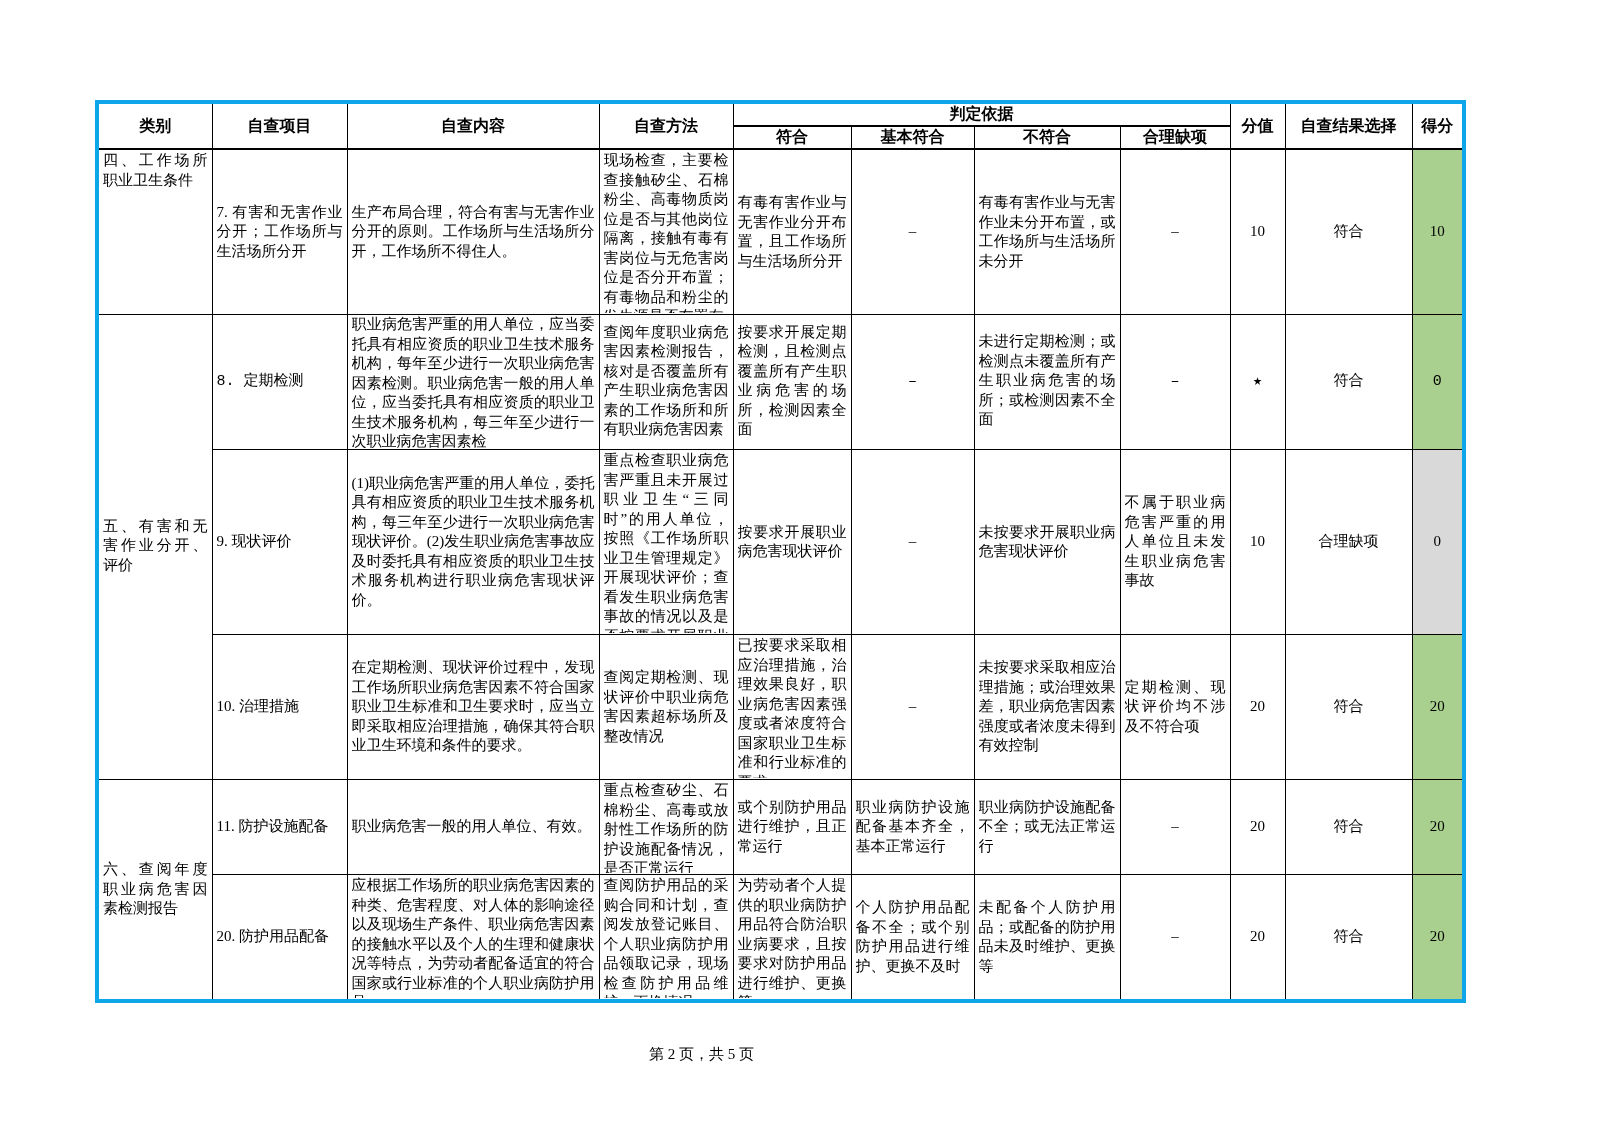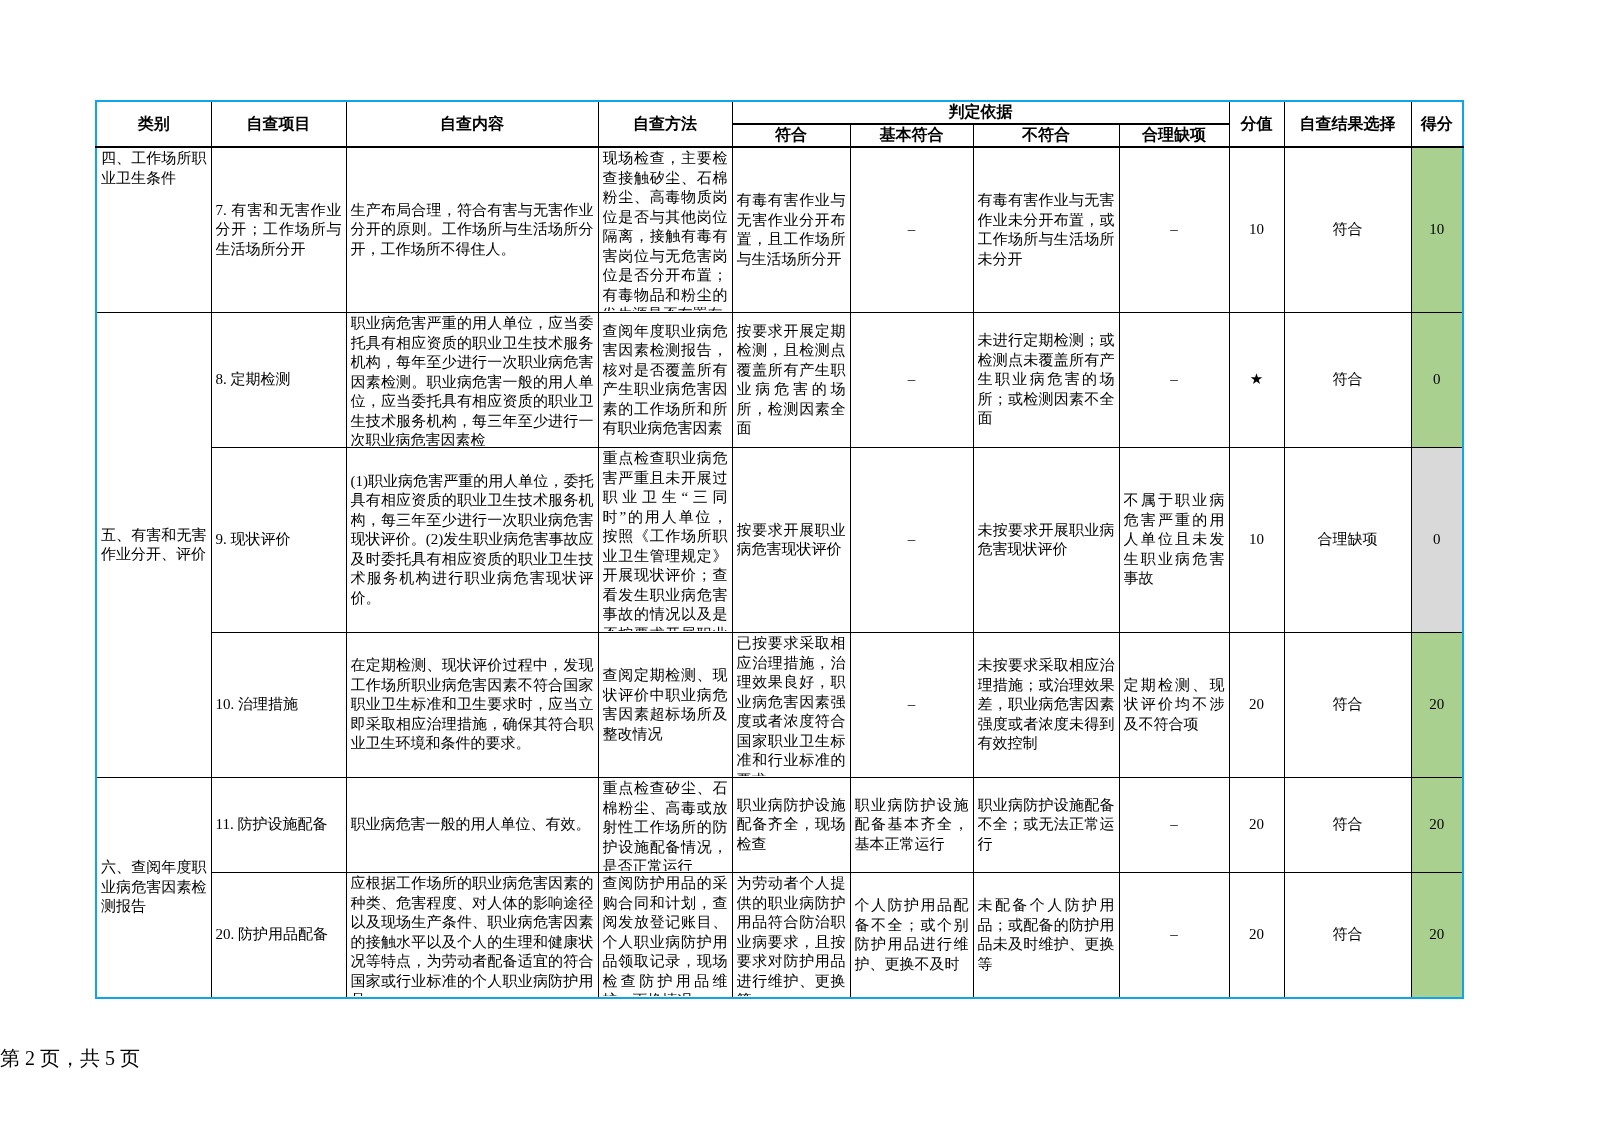--- a/index.html
+++ b/index.html
@@ -5,21 +5,21 @@
   * { box-sizing: border-box; }
   html,body { margin:0; padding:0; background:#ffffff; }
   body {
     width:1600px; height:1131px; position:relative;
     font-family:"Liberation Serif","DejaVu Serif",serif;
     color:#000;
   }
   table.sheet {
     position:absolute; left:95px; top:100px; width:1367px;
     border-collapse:collapse; table-layout:fixed;
-    border:2px solid #0ea5e9;
+    border:4px solid #0ea5e9;
   }
   th, td {
     border:1px solid #000;
     padding:1px 4px;
     font-size:15px;
     vertical-align:middle;
     overflow:hidden;
     word-break:break-all;
   }
   thead th {
@@ -29,33 +29,33 @@
   thead tr.h1 { height:22px; }
   thead tr.h2 { height:23px; }
   tr.r7  { height:165px; }
   tr.r8  { height:135px; }
   tr.r9  { height:185px; }
   tr.r10 { height:145px; }
   tr.r11 { height:95px;  }
   tr.r12 { height:125px; }
   td .cw { overflow:hidden; line-height:19.5px; }
   tr.r7  td .cw { max-height:162px; }
-  tr.r8  td .cw { max-height:132px; }
+  tr.r8  td .cw { max-height:132px;font-family:Liberation Mono, monospace; }
   tr.r9  td .cw { max-height:182px; }
   tr.r10 td .cw { max-height:142px; }
   tr.r11 td .cw { max-height:92px;font-family:Liberation Serif, serif;  }
   tr.r12 td .cw { max-height:122px; }
   tr.r8 td.cat .cw, tr.r11 td.cat .cw { max-height:none; }
   td.txt  { text-align:justify; }
   td.top  { vertical-align:top; }
   td.ctr  { text-align:center; }
   td.pts  { text-align:center; }
   .page-footer {
     position:absolute; left:0; top:1045px; width:1403px;
-    font-size:20px;
+    text-align:center; font-size:15px;
   }
 </style>
 </head>
 <body>
 
 <table class="sheet">
   <colgroup>
     <col style="width:115px">
       <col style="width:135px">
       <col style="width:252px">
@@ -228,21 +228,21 @@
       <td class="txt">
           <div class="cw">11. 防护设施配备</div>
         </td>
       <td class="txt">
           <div class="cw">职业病危害一般的用人单位、有效。</div>
         </td>
       <td class="txt">
           <div class="cw">重点检查矽尘、石棉粉尘、高毒或放射性工作场所的防护设施配备情况，是否正常运行</div>
         </td>
       <td class="txt">
-          <div class="cw">职业病防护设施配备齐全，现场检查</div>
+          <div class="cw">或个别防护用品进行维护，且正常运行</div>
         </td>
       <td class="txt">
           <div class="cw">职业病防护设施配备基本齐全，基本正常运行</div>
         </td>
       <td class="txt">
           <div class="cw">职业病防护设施配备不全；或无法正常运行</div>
         </td>
       <td class="ctr">
           <div class="cw">–</div>
         </td>

